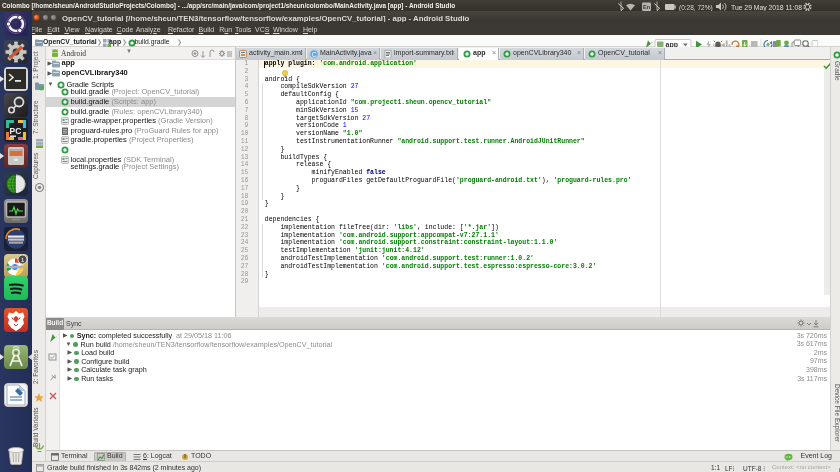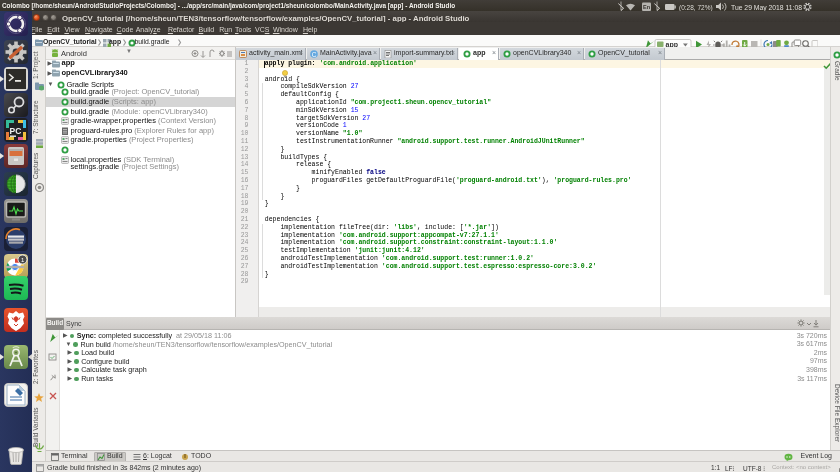--- a/index.html
+++ b/index.html
@@ -28,21 +28,21 @@
 #crumbs .sep { color:#999; font-size:6px; }
 #toolbar { position:absolute; right:22px; top:0.5px; height:11px; white-space:nowrap; }
 
 
 #lstrip { left:32px; top:47px; width:14px; height:414px; background:#edebe8; border-right:1px solid #d2d0cc; }
 .vlab { position:absolute; left:0; width:14px; color:#555; font-size:6.5px; writing-mode:vertical-rl; transform:rotate(180deg); text-align:center; }
 .vlabr { position:absolute; color:#555; font-size:6.5px; writing-mode:vertical-rl; }
 
 
 #proj { left:46px; top:47px; width:190px; height:270px; background:#fff; border-right:1px solid #c8c6c3; }
-#projhead { position:absolute; left:0; top:0; width:100%; height:13px; background:#f2f1ef; border-bottom:1px solid #dddbd8; font-size:7.5px; color:#333; }
+#projhead { position:absolute; left:0; top:0; width:100%; height:13px; background:#f2f1ef; border-bottom:1px solid #dddbd8; font-size:7.5px; color:#333;font-family:Liberation Serif, serif; }
 .trow { position:absolute; left:0; width:100%; height:10px; font-size:7.5px; color:#111; white-space:nowrap; }
 .trow .ann { color:#8c8c8c; }
 .sel { background:#d5d5d5; }
 .arr { position:absolute; font-size:6px; color:#555; top:1px; }
 
 
 #tabbar { left:236px; top:47px; width:594px; height:13px; background:#f0f0ef; border-bottom:1px solid #ababab; }
 .tab { position:absolute; top:1px; height:12px; background:linear-gradient(#d3d8dd,#c3c9d0); border-right:1px solid #a9aeb5; font-size:7px; color:#2a2a2a; white-space:nowrap; }
 .tab.on { background:#fff; border-bottom:1px solid #fff; height:13px; }
 .tx { color:#7a8288; font-size:7px; margin-left:2px; }
@@ -300,39 +300,39 @@
           <circle cx="4" cy="4" r="3.5" fill="#2f9e44"></circle>
           <circle cx="4" cy="4" r="1.7" fill="#fff"></circle>
         </svg>
       <span style="position:absolute;left:24.5px;top:0px">build.gradle <span class="ann">(Scripts: app)</span></span>
       </div>
     <div class="trow" style="top:59.5px">
       <svg width="8" height="8" style="position:absolute;left:14.5px;top:1px">
           <circle cx="4" cy="4" r="3.5" fill="#2f9e44"></circle>
           <circle cx="4" cy="4" r="1.7" fill="#fff"></circle>
         </svg>
-      <span style="position:absolute;left:24.5px;top:0px">build.gradle <span class="ann">(Module: openCVLibrary340)</span></span>
+      <span style="position:absolute;left:24.5px;top:0px">build.gradle <span class="ann">(Rules: openCVLibrary340)</span></span>
       </div>
     <div class="trow" style="top:69.2px">
       <svg width="8" height="8" style="position:absolute;left:14.5px;top:1px">
           <rect x="0.5" y="0.5" width="7" height="7" rx="1" fill="#e8e8e8" stroke="#999" stroke-width="0.6"></rect>
           <rect x="1.5" y="2" width="2" height="2" fill="#59a869"></rect>
           <rect x="4.5" y="2" width="2" height="1" fill="#888"></rect>
           <rect x="1.5" y="5" width="5" height="1" fill="#888"></rect>
         </svg>
-      <span style="position:absolute;left:24.5px;top:0px">gradle-wrapper.properties <span class="ann">(Context Version)</span></span>
+      <span style="position:absolute;left:24.5px;top:0px">gradle-wrapper.properties <span class="ann">(Gradle Version)</span></span>
       </div>
     <div class="trow" style="top:78.8px">
       <svg width="8" height="8" style="position:absolute;left:14.5px;top:1px">
           <rect x="1" y="0.5" width="6" height="7.5" fill="#666"></rect>
           <rect x="2" y="2" width="4" height="0.8" fill="#ccc"></rect>
           <rect x="2" y="3.8" width="4" height="0.8" fill="#ccc"></rect>
           <rect x="2" y="5.6" width="4" height="0.8" fill="#ccc"></rect>
         </svg>
-      <span style="position:absolute;left:24.5px;top:0px">proguard-rules.pro <span class="ann">(Explorer Rules for app)</span></span>
+      <span style="position:absolute;left:24.5px;top:0px">proguard-rules.pro <span class="ann">(ProGuard Rules for app)</span></span>
       </div>
     <div class="trow" style="top:88.4px">
       <svg width="8" height="8" style="position:absolute;left:14.5px;top:1px">
           <rect x="0.5" y="0.5" width="7" height="7" rx="1" fill="#e8e8e8" stroke="#999" stroke-width="0.6"></rect>
           <rect x="1.5" y="2" width="2" height="2" fill="#59a869"></rect>
           <rect x="4.5" y="2" width="2" height="1" fill="#888"></rect>
           <rect x="1.5" y="5" width="5" height="1" fill="#888"></rect>
         </svg>
       <span style="position:absolute;left:24.5px;top:0px">gradle.properties <span class="ann">(Project Properties)</span></span>
       </div>

